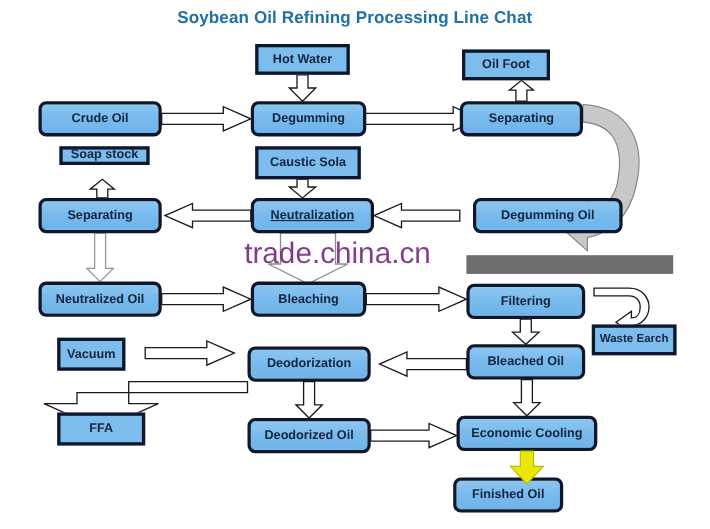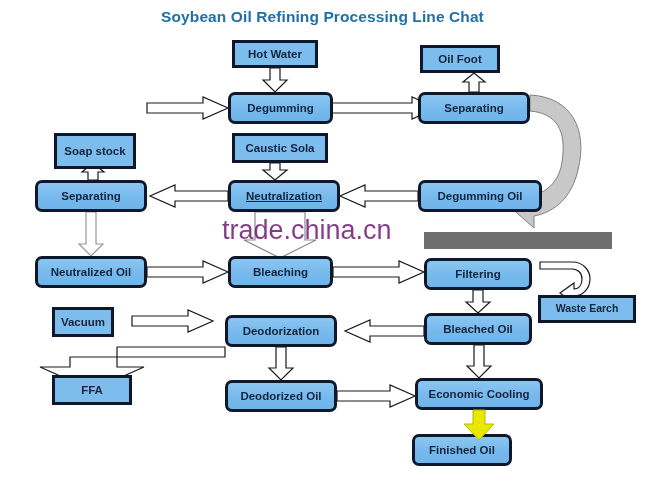--- a/index.html
+++ b/index.html
@@ -150,33 +150,34 @@
 
       <path d="M276,347 L286,347 L286,368 L293,368 L281,380 L269,368 L276,368 Z"></path>
 
       <path d="M474,345 L484,345 L484,366 L491,366 L479,378 L467,366 L474,366 Z"></path>
 
       <path d="M337,391 L390,391 L390,385 L415,396 L390,407 L390,401 L337,401 Z"></path>
 
     </g>
   </svg>
 
+  <div class="node round" style="left:35px;top:92px;width:112px;height:32px;">Crude Oil</div>
   <div class="node sharp" style="left:232px;top:40px;width:86px;height:28px;">Hot Water</div>
   <div class="node sharp" style="left:420px;top:45px;width:80px;height:28px;">Oil Foot</div>
   <div class="node round" style="left:228px;top:92px;width:105px;height:32px;">Degumming</div>
   <div class="node round" style="left:418px;top:92px;width:112px;height:32px;">Separating</div>
-  <div class="node sharp" style="left:54px;top:133px;width:82px;height:36px;">Soap stock</div>
+  <div class="node sharp" style="left:54px;top:133px;width:82px;height:17px;">Soap stock</div>
   <div class="node sharp" style="left:232px;top:133px;width:96px;height:30px;">Caustic Sola</div>
   <div class="node round" style="left:35px;top:180px;width:112px;height:32px;">Separating</div>
   <div class="node round" style="left:228px;top:180px;width:112px;height:32px;text-decoration:underline;">Neutralization</div>
-  <div class="node round" style="left:418px;top:180px;width:124px;height:32px;">Degumming Oil</div>
+  <div class="node round" style="left:430px;top:180px;width:136px;height:32px;">Degumming Oil</div>
   <div class="node round" style="left:35px;top:256px;width:112px;height:32px;">Neutralized Oil</div>
   <div class="node round" style="left:228px;top:256px;width:105px;height:32px;">Bleaching</div>
   <div class="node round" style="left:424px;top:258px;width:108px;height:32px;">Filtering</div>
-  <div class="node sharp small" style="left:538px;top:295px;width:98px;height:28px;">Waste Earch</div>
+  <div class="node sharp small" style="left:538px;top:295px;width:77px;height:28px;">Waste Earch</div>
   <div class="node sharp" style="left:52px;top:307px;width:62px;height:30px;">Vacuum</div>
   <div class="node round" style="left:225px;top:315px;width:112px;height:32px;">Deodorization</div>
   <div class="node round" style="left:424px;top:313px;width:108px;height:32px;">Bleached Oil</div>
   <div class="node sharp" style="left:52px;top:375px;width:80px;height:30px;">FFA</div>
   <div class="node round" style="left:225px;top:380px;width:112px;height:32px;">Deodorized Oil</div>
   <div class="node round" style="left:415px;top:378px;width:128px;height:32px;">Economic Cooling</div>
   <div class="node round" style="left:412px;top:434px;width:100px;height:32px;">Finished Oil</div>
 
   <svg id="arrows-top" viewBox="0 0 645 481" xmlns="http://www.w3.org/2000/svg">
 

